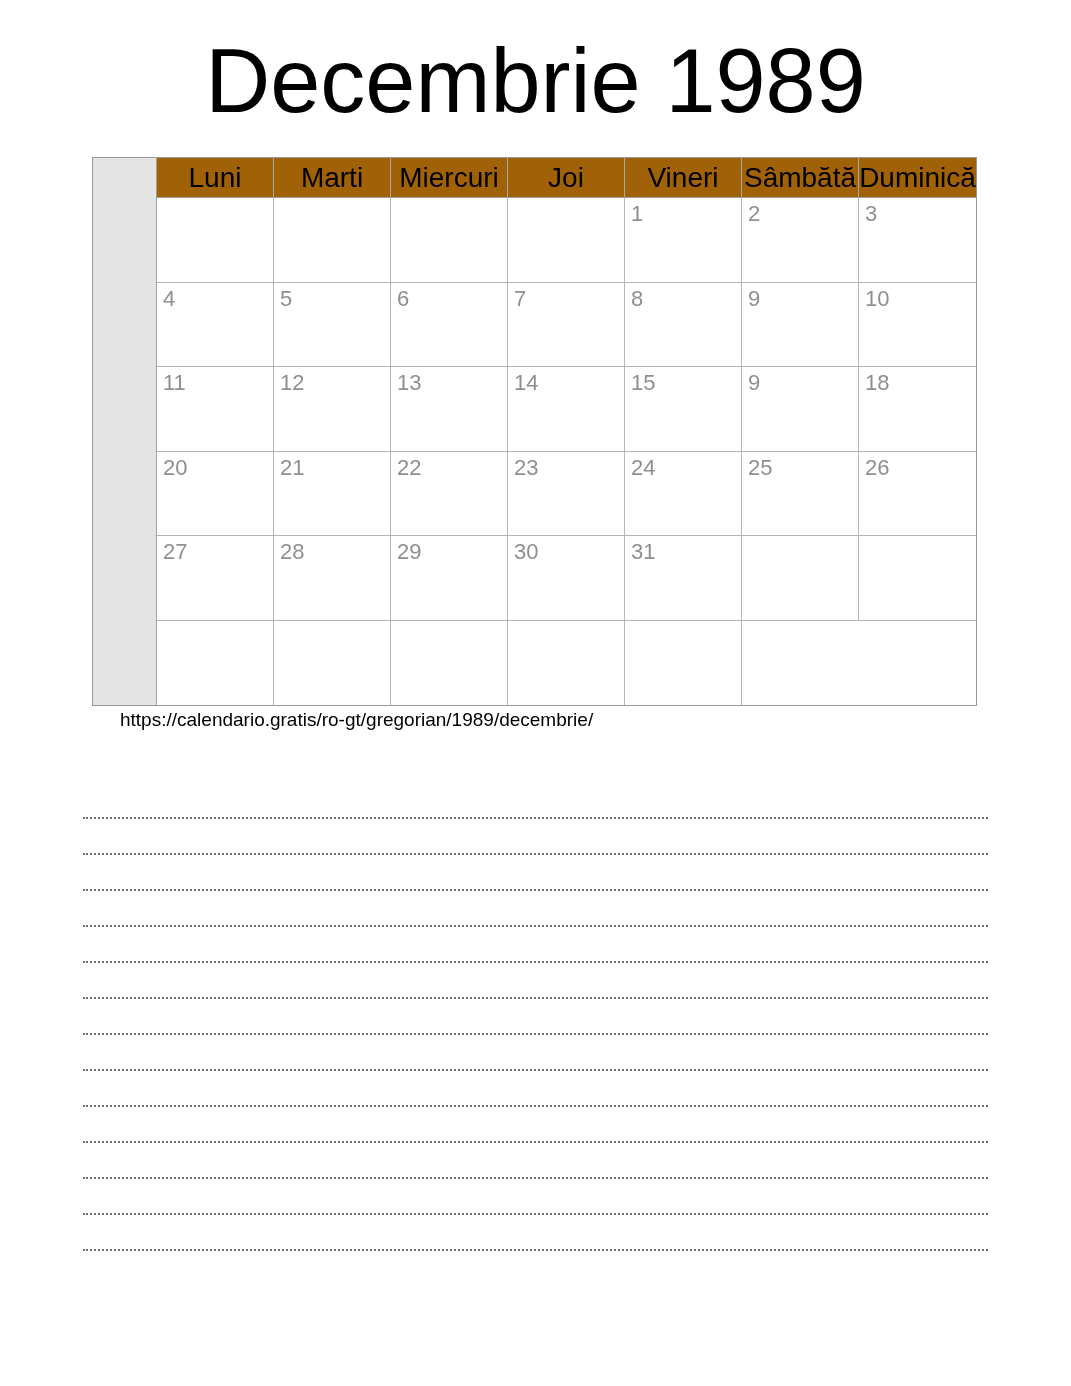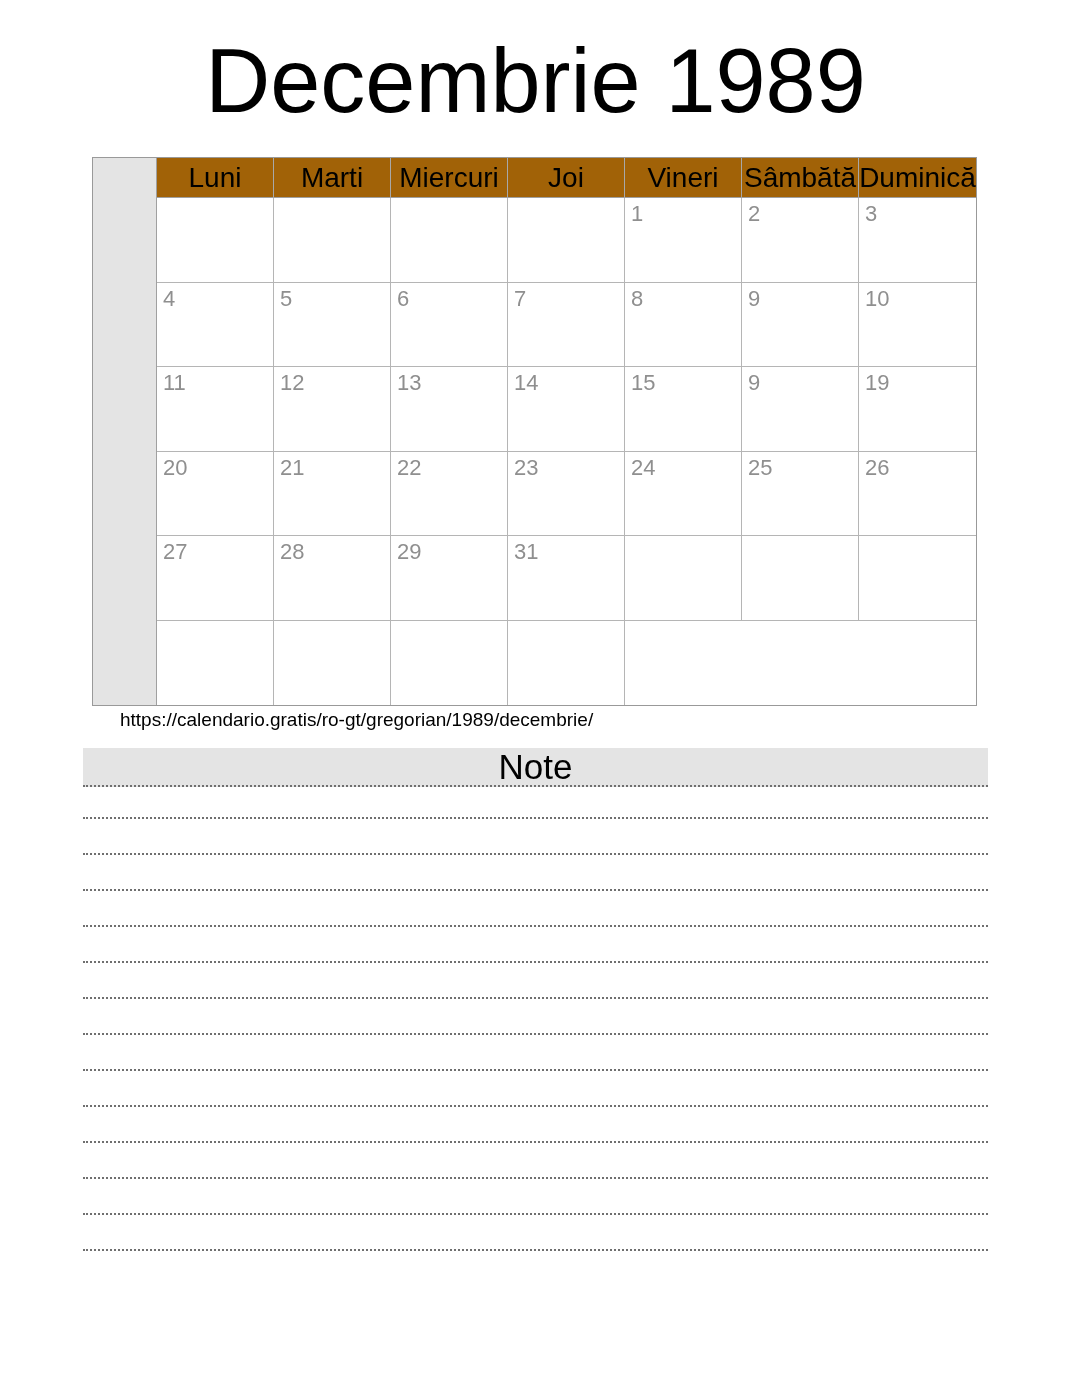--- a/index.html
+++ b/index.html
@@ -137,48 +137,46 @@
     <div class="dcell"><span>9</span></div>
     <div class="dcell"><span>10</span></div>
 
     <div class="dcell"><span>11</span></div>
     <div class="dcell"><span>12</span></div>
     <div class="dcell"><span>13</span></div>
     <div class="dcell"><span>14</span></div>
     <div class="dcell"><span>15</span></div>
     <div class="dcell"><span>9</span></div>
 
-    <div class="dcell"><span>19</span></div>
+    <div class="dcell"><span>18</span></div>
     <div class="dcell"><span>20</span></div>
     <div class="dcell"><span>21</span></div>
     <div class="dcell"><span>22</span></div>
     <div class="dcell"><span>23</span></div>
     <div class="dcell"><span>24</span></div>
 
     <div class="dcell"><span>25</span></div>
     <div class="dcell"><span>26</span></div>
     <div class="dcell"><span>27</span></div>
     <div class="dcell"><span>28</span></div>
     <div class="dcell"><span>29</span></div>
+    <div class="dcell"><span>30</span></div>
     <div class="dcell"><span>31</span></div>
 
     <div class="dcell"><span></span></div>
     <div class="dcell"><span></span></div>
     <div class="dcell"><span></span></div>
     <div class="dcell"><span></span></div>
     <div class="dcell"><span></span></div>
     <div class="dcell"><span></span></div>
     <div class="dcell"><span></span></div>
   </div>
 
   <div class="url">https://calendario.gratis/ro-gt/gregorian/1989/decembrie/</div>
 
-  <div class="notebar">
-    <span>Note</span>
-  </div>
 
   <div class="notelines">
     <div class="note-line"></div>
     <div class="note-line"></div>
     <div class="note-line"></div>
     <div class="note-line"></div>
     <div class="note-line"></div>
     <div class="note-line"></div>
     <div class="note-line"></div>
     <div class="note-line"></div>

